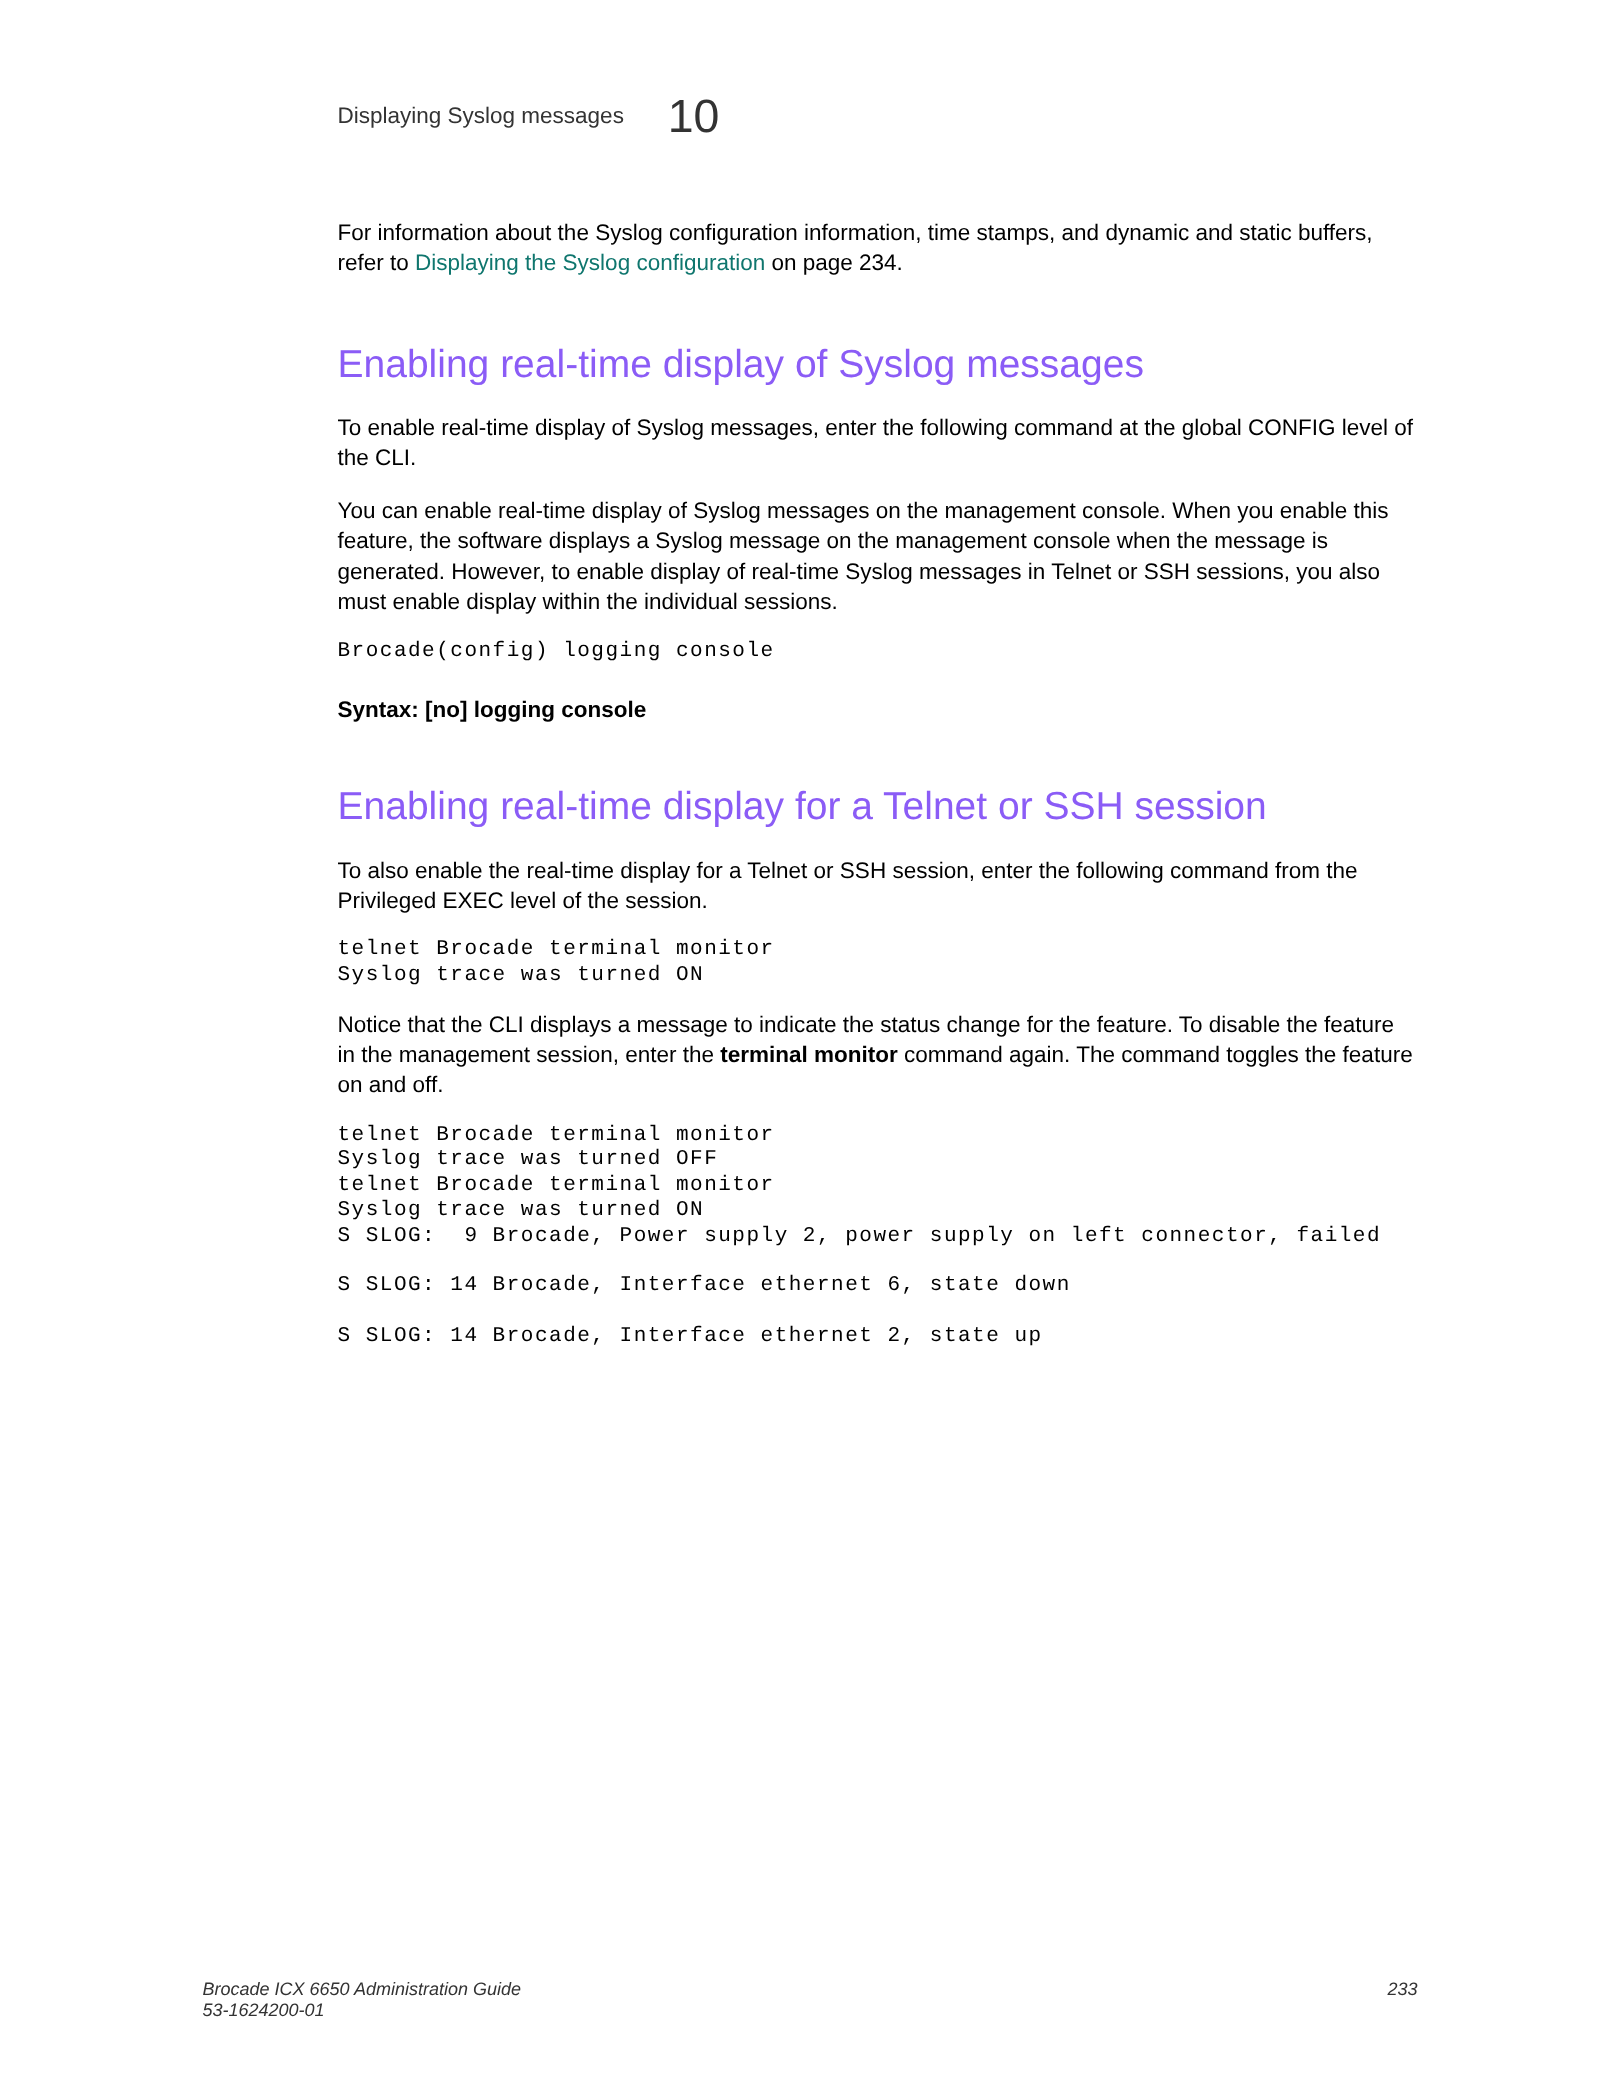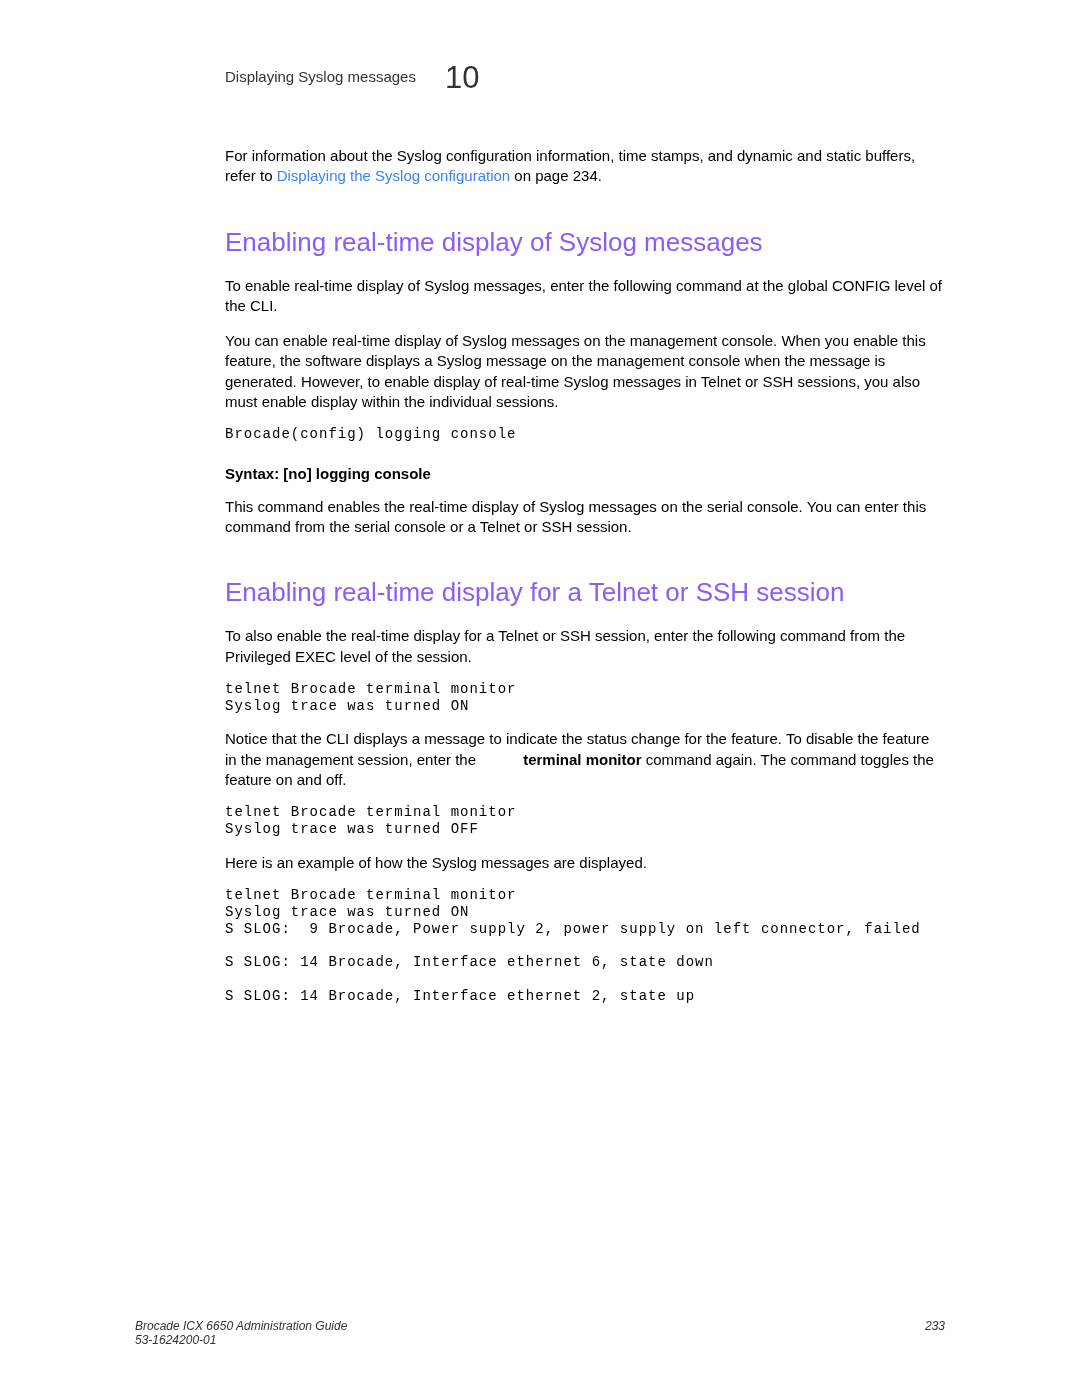--- a/index.html
+++ b/index.html
@@ -40,42 +40,41 @@
       letter-spacing: 1px;
       line-height: 1.2;
       margin: 0;
     }
     .body-text {
       font-size: 15px;
       line-height: 1.35;
       margin: 0;
     }
     .link {
-      color: #3b82f6;
+      color: #0f766e;
     }
     h2 {
       font-size: 26px;
       font-weight: normal;
       margin: 40px 0 18px 0;
       color: #8b5cf6;
     }
     .para {
       font-size: 15px;
       line-height: 1.35;
       margin-bottom: 14px;
     }
     .syntax-label {
       font-size: 15px;
       font-weight: bold;
       margin-top: 22px;
       margin-bottom: 10px;
     }
     .inline-bold {
       font-weight: bold;
-      margin-left: 43px;
     }
     .footer {
       position: absolute;
       bottom: 50px;
       left: 135px;
       right: 135px;
       font-size: 12px;
       font-style: italic;
       color: #333;
       margin-top: 23px;
@@ -98,32 +97,30 @@
 
   <p class="body-text">
     <span>For information about the Syslog configuration information, time stamps, and dynamic and static buffers, refer to </span><span class="link">Displaying the Syslog configuration</span><span> on page 234.</span>
   </p>
 
   <h2>Enabling real-time display of Syslog messages</h2>
   <p class="para">To enable real-time display of Syslog messages, enter the following command at the global CONFIG level of the CLI.</p>
   <p class="para">You can enable real-time display of Syslog messages on the management console. When you enable this feature, the software displays a Syslog message on the management console when the message is generated. However, to enable display of real-time Syslog messages in Telnet or SSH sessions, you also must enable display within the individual sessions.</p>
   <pre class="monospace">Brocade(config) logging console</pre>
   <div class="syntax-label">Syntax: [no] logging console</div>
-  <p class="para">This command enables the real-time display of Syslog messages on the serial console. You can enter this command from the serial console or a Telnet or SSH session.</p>
 
   <h2>Enabling real-time display for a Telnet or SSH session</h2>
   <p class="para">To also enable the real-time display for a Telnet or SSH session, enter the following command from the Privileged EXEC level of the session.</p>
   <pre class="monospace">telnet Brocade terminal monitor
 Syslog trace was turned ON</pre>
   <p class="para">
     <span>Notice that the CLI displays a message to indicate the status change for the feature. To disable the feature in the management session, enter the </span><span class="inline-bold">terminal monitor</span><span> command again. The command toggles the feature on and off.</span>
   </p>
   <pre class="monospace">telnet Brocade terminal monitor
 Syslog trace was turned OFF</pre>
-  <p class="para">Here is an example of how the Syslog messages are displayed.</p>
   <pre class="monospace">telnet Brocade terminal monitor
 Syslog trace was turned ON
 S SLOG:  9 Brocade, Power supply 2, power supply on left connector, failed
 
 S SLOG: 14 Brocade, Interface ethernet 6, state down
 
 S SLOG: 14 Brocade, Interface ethernet 2, state up</pre>
 
   <div class="footer">
     <div class="footer-left">

